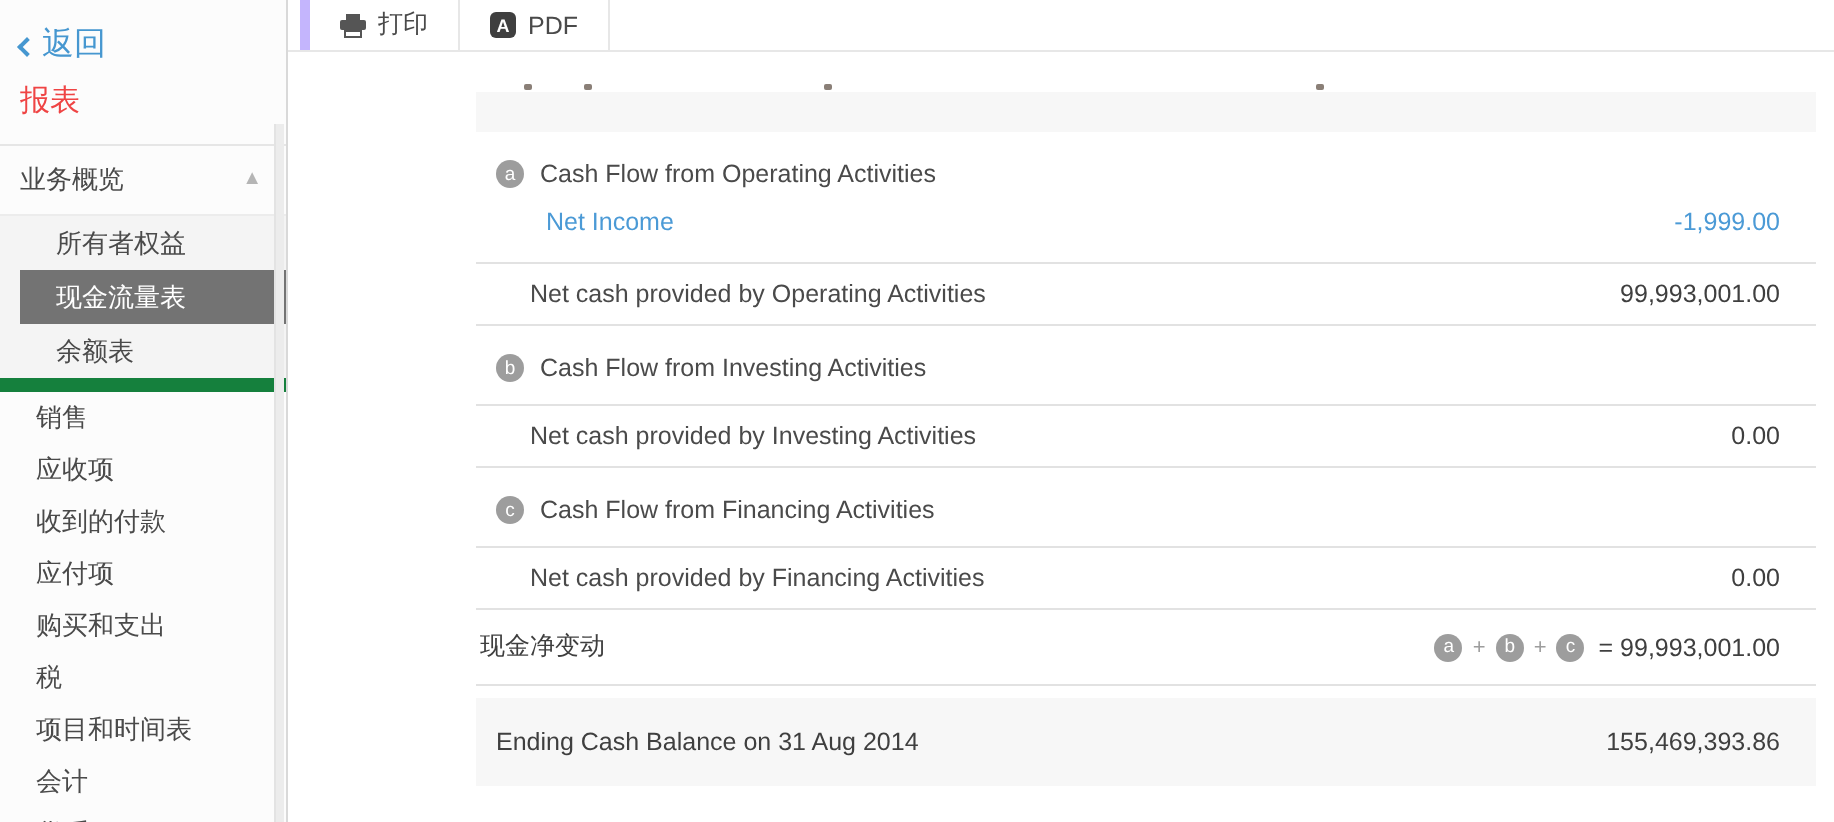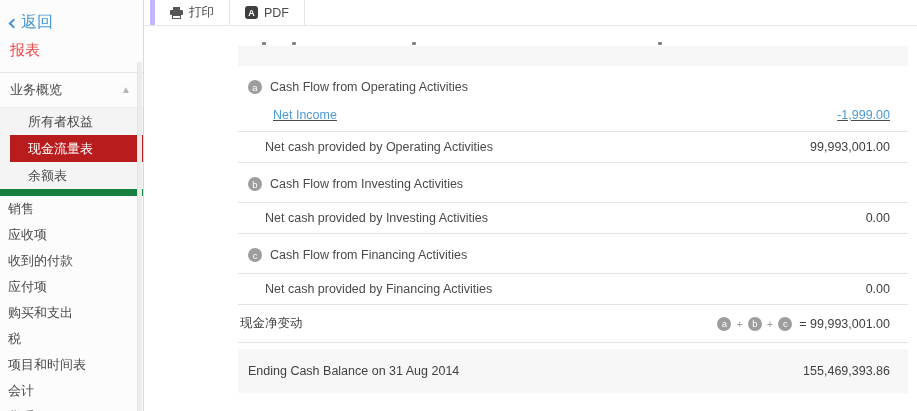--- a/index.html
+++ b/index.html
@@ -15,22 +15,22 @@
   .back { color:#4697d0; font-size:16px; padding:12px 10px 0 10px; cursor:pointer;
     display:flex; align-items:center; gap:4px; }
   .chev { display:inline-block; width:7px; height:7px; border-left:2px solid #4697d0;
     border-bottom:2px solid #4697d0; transform:rotate(45deg); margin-top:1px; }
   .side-title { font-size:15px; color:#ef4444; padding:8px 10px 12px 10px; }
   .group-header { display:flex; align-items:center; justify-content:space-between;
     padding:8px 12px 8px 10px; border-top:1px solid #e6e6e6; background:#fcfcfc; cursor:pointer; }
   .caret { color:#b5b5b5; font-size:10px; line-height:1; }
   .submenu { background:#f4f4f4; border-top:1px solid #ececec; border-bottom:7px solid #15803d;padding-left:10px; }
   .submenu-item { padding:6px 10px 6px 18px; height:27px; display:flex; align-items:center; cursor:pointer; }
-  .submenu-item.selected { background:#b91c1c; color:#fff; }
-  .nav-item { height:26px; display:flex; align-items:center; padding-left:8px; cursor:pointer; }
+  .submenu-item.selected { background:#737373; color:#fff; }
+  .nav-item { height:26px; display:flex; align-items:center; padding-left:18px; cursor:pointer; }
 
   
   .main { flex:1; background:#fff; position:relative; }
   .toolbar { height:26px; border-bottom:1px solid #e7e7e7; display:flex; align-items:stretch; background:#fff; }
   .tb-btn { display:flex; align-items:center; gap:6px; padding:0 15px; font-size:12.5px;
     color:#4a4a4a; border-right:1px solid #e7e7e7; cursor:pointer; }
   .tb-btn:first-child { border-left:5px solid #c4b5fd; margin-left:6px; }
   .printer-icon { width:13px; height:12px; position:relative; }
   .printer-icon .top { position:absolute; top:0; left:3px; width:7px; height:3px; background:#555; }
   .printer-icon .body { position:absolute; top:3px; left:0; width:13px; height:5px; background:#555; border-radius:1px; }
@@ -41,22 +41,22 @@
   .report { margin-left:94px; width:670px; font-size:12.5px; }
   .clipped-title { height:6px; margin-top:14px; position:relative; overflow:hidden; }
   .clipped-title i { position:absolute; top:2px; width:4px; height:3px; background:#8a7f77; border-radius:1px; }
   .clipped-title i:nth-child(1){ left:24px; } .clipped-title i:nth-child(2){ left:54px; }
   .clipped-title i:nth-child(3){ left:174px; } .clipped-title i:nth-child(4){ left:420px; }
   .grayband { height:20px; background:#f7f7f7; }
 
   .sec-header { display:flex; align-items:center; gap:8px; margin:12px 0 0 10px; height:18px; color:#4a4a4a; }
   .badge { width:14px; height:14px; border-radius:50%; background:#9d9d9d; color:#fff;
     font-size:9.5px; display:flex; align-items:center; justify-content:center; flex:0 0 14px; }
-  .item-row { display:flex; justify-content:space-between; align-items:flex-end;
-    padding:0 18px 0 35px; height:18px; margin-top:8px;text-decoration:underline; }
+  .item-row { display:flex; justify-content:space-between; align-items:flex-start;
+    padding:0 18px 0 35px; height:18px; margin-top:8px; }
   .item-row .lbl { color:#4b9ad6; cursor:pointer; }
   .item-row .val { color:#4b9ad6; cursor:pointer; }
   .total-row { display:flex; justify-content:space-between; align-items:center;
     margin-top:9px; border-top:1px solid #e2e2e2; border-bottom:1px solid #e2e2e2;
     padding:8px 18px 8px 27px; }
   .total-row .val { color:#3f3f3f; }
 
   .netchange-row { display:flex; justify-content:space-between; align-items:center;
     padding:10px 18px 10px 2px; border-bottom:1px solid #e2e2e2; color:#3f3f3f; }
   .nc-right { display:flex; align-items:center; gap:5px; }

